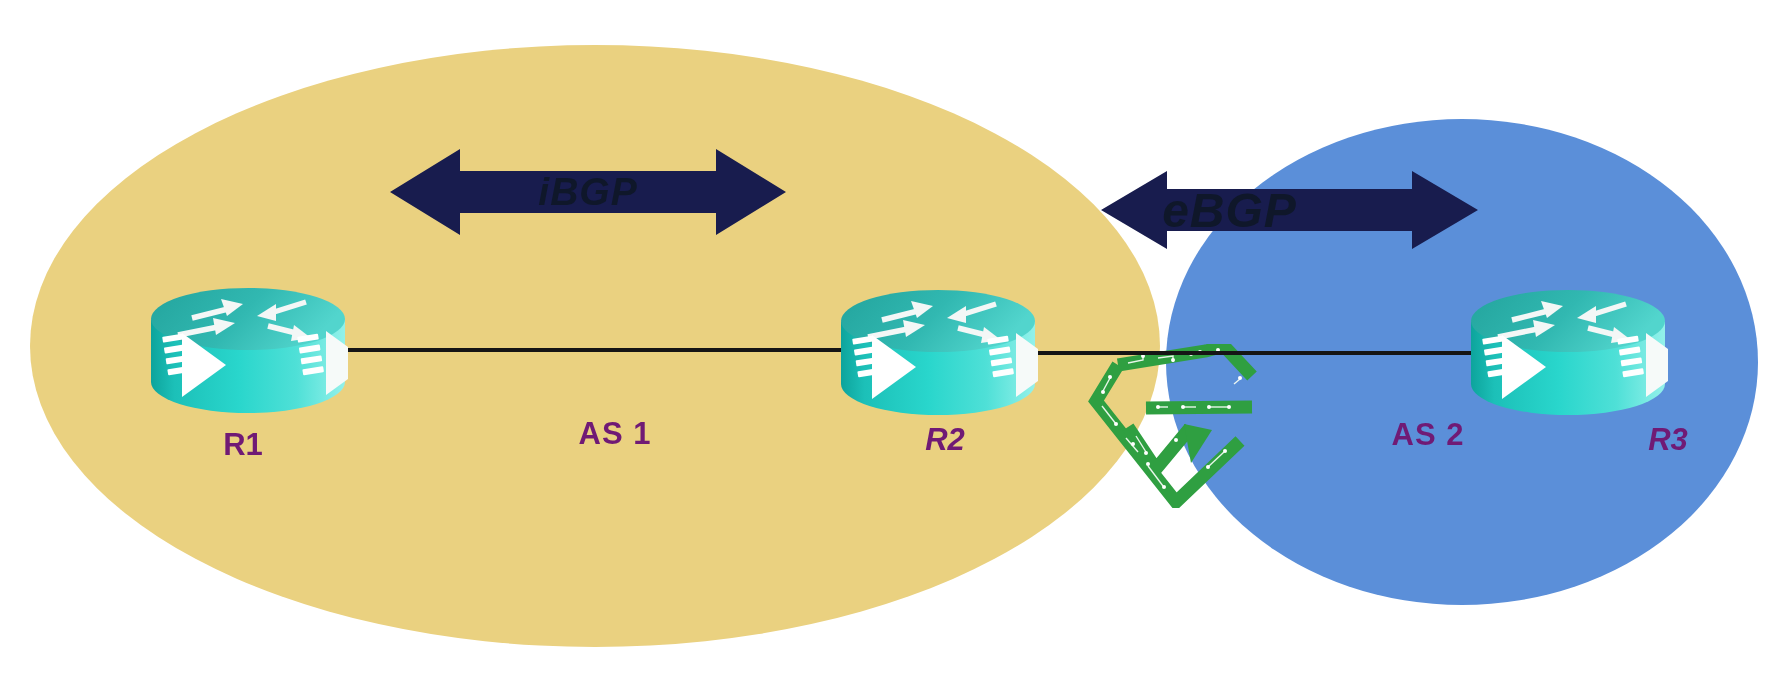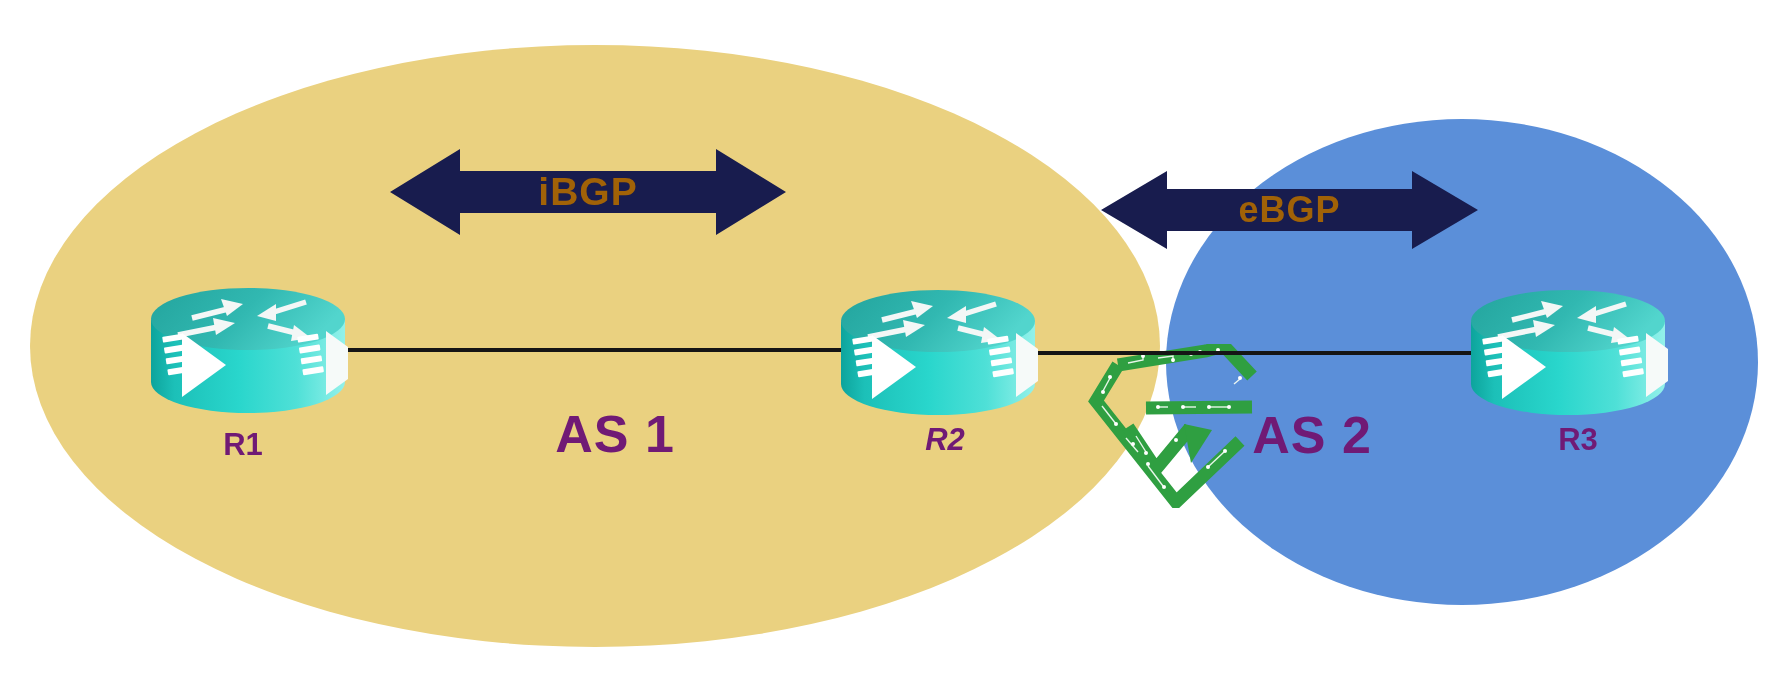--- a/index.html
+++ b/index.html
@@ -6,38 +6,38 @@
   .stage{position:relative;width:1790px;height:684px;background:#ffffff;overflow:hidden;
          font-family:"Liberation Sans","DejaVu Sans",sans-serif;}
   .ellipse{position:absolute;border-radius:50%;}
   .as1{left:30px;top:45px;width:1130px;height:602px;background:#ead180;}
   .as2{left:1166px;top:119px;width:592px;height:486px;background:#5b8fd9;}
   .link{position:absolute;height:4px;background:#151515;z-index:3;}
   .link1{left:340px;top:348px;width:502px;}
   .link2{left:1032px;top:351px;width:440px;}
   .arrow-svg{position:absolute;z-index:3;}
   .arrow-label{position:absolute;z-index:4;display:flex;align-items:center;justify-content:center;
-               color:#a16207;font-weight:700;letter-spacing:1px;}
+               color:#0f172a;font-weight:700;letter-spacing:1px;font-style:italic;}
   .ibgp-svg{left:390px;top:149px;}
   .ibgp-label{left:390px;top:149px;width:396px;height:86px;font-size:39px;}
   .ebgp-svg{left:1101px;top:171px;}
-  .ebgp-label{left:1101px;top:171px;width:377px;height:78px;font-size:36px;}
+  .ebgp-label{left:1041px;top:171px;width:377px;height:78px;font-size:48px;}
   .router{position:absolute;width:200px;height:130px;z-index:5;}
   .router-r1{left:148px;top:286px;}
   .router-r2{left:838px;top:288px;}
   .router-r3{left:1468px;top:288px;}
   .lbl{position:absolute;transform:translate(-50%,-50%);font-weight:700;color:#701a75;
        white-space:nowrap;z-index:6;}
   .lbl-router{font-size:31px;}
-  .lbl-as{font-size:52px;letter-spacing:1px;}
+  .lbl-as{font-size:31px;letter-spacing:1px;}
   .lbl-r1{left:243px;top:445px;}
   .lbl-r2{left:945px;top:440px;font-style:italic;}
-  .lbl-r3{left:1578px;top:440px;}
+  .lbl-r3{left:1668px;top:440px;font-style:italic;}
   .lbl-as1{left:615px;top:434px;}
-  .lbl-as2{left:1312px;top:435px;}
+  .lbl-as2{left:1428px;top:435px;}
   .logo{position:absolute;left:1088px;top:344px;width:172px;height:164px;z-index:2;}
 </style>
 </head>
 <body>
 
 <div class="stage">
 
   <div class="ellipse as1"></div>
   <div class="ellipse as2"></div>
 

